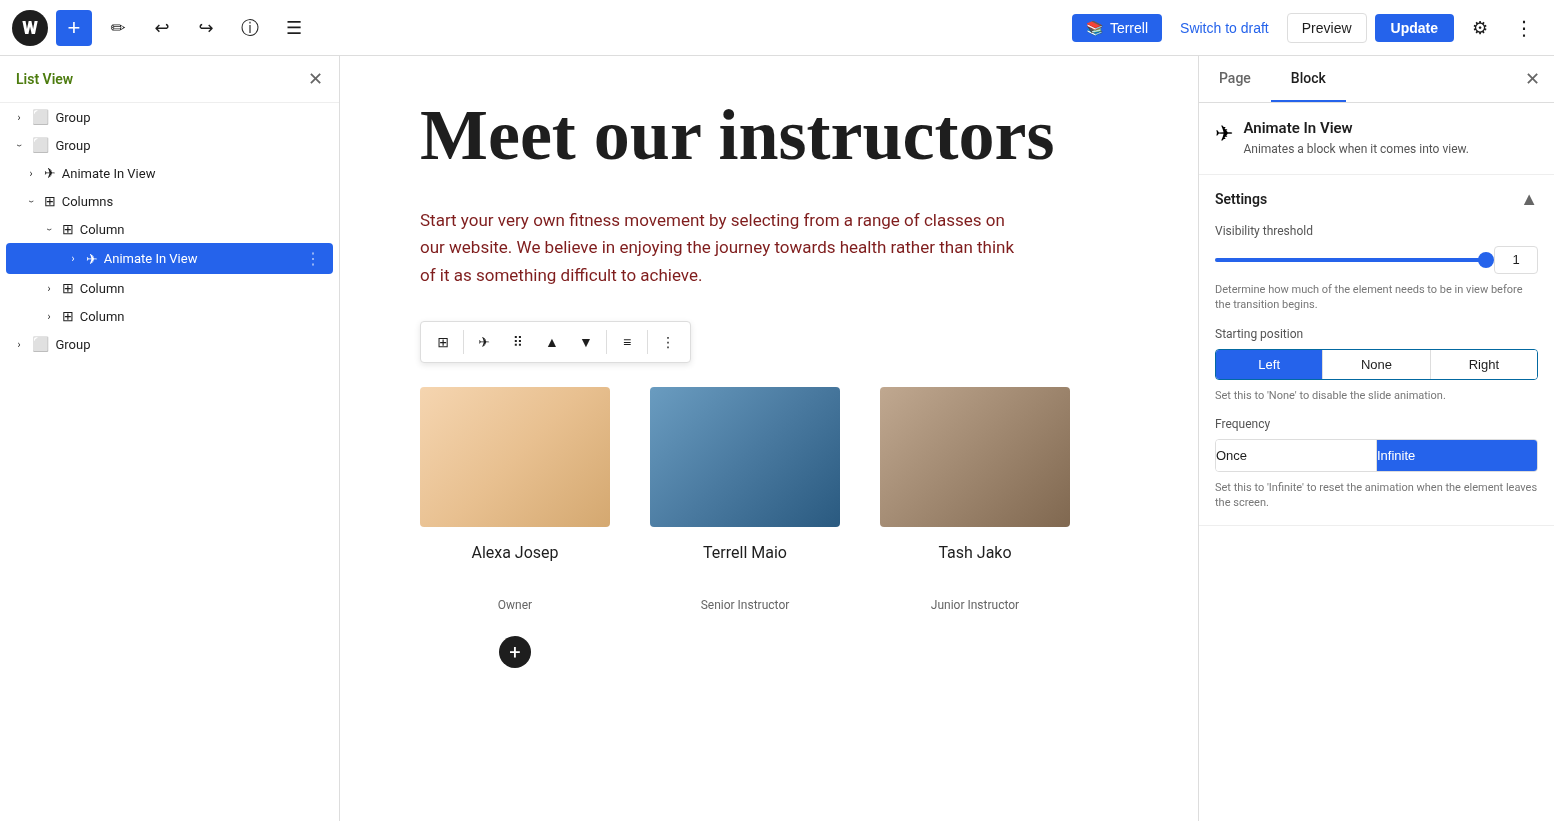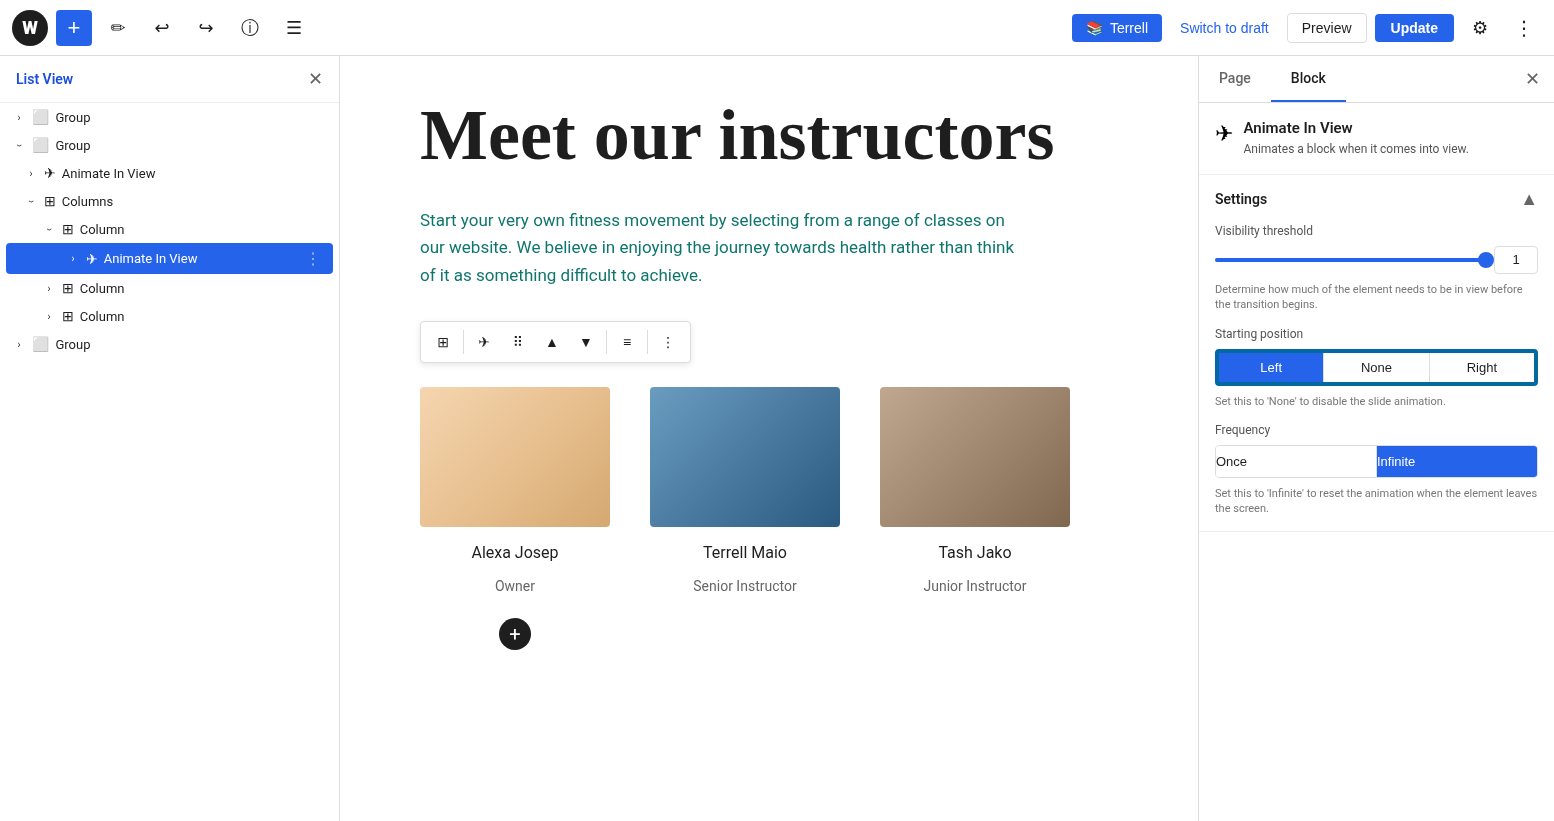--- a/index.html
+++ b/index.html
@@ -57,21 +57,21 @@
 
     
     #sidebar {
       width: 340px; border-right: 1px solid #ddd; display: flex; flex-direction: column;
       flex-shrink: 0; background: #fff; overflow-y: auto;
     }
     #sidebar-header {
       display: flex; align-items: center; justify-content: space-between;
       padding: 12px 16px; border-bottom: 1px solid #eee; flex-shrink: 0;
     }
-    .sidebar-title { font-size: 14px; font-weight: 600; color: #1d4ed8; }
+    .sidebar-title { font-size: 14px; font-weight: 600; color: #4d7c0f; }
     .close-btn { background: none; border: none; cursor: pointer; font-size: 18px; color: #666; }
 
     
     .tree-item {
       display: flex; align-items: center; padding: 6px 12px; font-size: 13px;
       color: #1e1e1e; cursor: pointer; gap: 6px; user-select: none;
     }
     .tree-item.selected { background: #2563eb; color: #fff; border-radius: 4px; margin: 0 6px; }
     .tree-item.selected .tree-icon { filter: brightness(0) invert(1); }
     .chevron { font-size: 10px; width: 14px; text-align: center; flex-shrink: 0; }
@@ -80,21 +80,21 @@
     .indent-1 { padding-left: 24px; }
     .indent-2 { padding-left: 42px; }
     .indent-3 { padding-left: 60px; }
     .item-dots { margin-left: auto; font-size: 16px; opacity: 0.6; }
 
     
     #editor-area {
       flex: 1; overflow-y: auto; padding: 40px 80px; background: #fff;
     }
     .page-title { font-size: 72px; font-weight: 700; line-height: 1.1; color: #1e1e1e; margin-bottom: 32px; font-family: Georgia, serif; }
-    .page-desc { font-size: 17px; color: #0f766e; line-height: 1.6; max-width: 600px; margin-bottom: 32px; }
+    .page-desc { font-size: 17px; color: #7f1d1d; line-height: 1.6; max-width: 600px; margin-bottom: 32px; }
 
     
     .block-toolbar {
       display: flex; align-items: center; gap: 2px; background: #fff;
       border: 1px solid #ddd; border-radius: 4px; padding: 4px 6px;
       width: fit-content; margin-bottom: 24px; box-shadow: 0 2px 6px rgba(0,0,0,0.1);
     }
     .toolbar-btn {
       width: 32px; height: 32px; border: none; background: transparent;
       cursor: pointer; border-radius: 4px; display: flex; align-items: center;
@@ -102,21 +102,21 @@
     }
     .toolbar-divider { width: 1px; height: 24px; background: #ddd; margin: 0 2px; }
 
     
     .instructors-grid { display: flex; gap: 40px; }
     .instructor-card { display: flex; flex-direction: column; align-items: center; gap: 16px; }
     .instructor-photo-placeholder {
       width: 190px; height: 140px; border-radius: 4px; overflow: hidden;
     }
     .instructor-name { font-size: 16px; color: #1e1e1e; }
-    .instructor-role { font-size: 14px; color: #666; }
+    .instructor-role { font-size: 12px; color: #666; margin-top: 20px; }
     .add-circle {
       width: 32px; height: 32px; background: #1e1e1e; border-radius: 50%;
       display: flex; align-items: center; justify-content: center;
       color: #fff; font-size: 20px; cursor: pointer; margin-top: 8px;
     }
 
     
     #right-panel {
       width: 356px; border-left: 1px solid #ddd; display: flex; flex-direction: column;
       flex-shrink: 0; background: #fff;
@@ -161,21 +161,21 @@
     .slider-thumb {
       position: absolute; right: -8px; top: 50%; transform: translateY(-50%);
       width: 16px; height: 16px; background: #2563eb; border-radius: 50%;
     }
     .slider-input {
       width: 44px; height: 28px; border: 1px solid #ddd; border-radius: 4px;
       text-align: center; font-size: 13px; color: #1e1e1e;
     }
 
     
-    .btn-group { display: flex; border: 4px solid #0369a1; border-radius: 4px; overflow: hidden; margin-bottom: 8px; }
+    .btn-group { display: flex; border: 1px solid #0369a1; border-radius: 4px; overflow: hidden; margin-bottom: 8px; }
     .btn-group-item {
       flex: 1; padding: 7px 0; text-align: center; font-size: 13px; cursor: pointer;
       background: #fff; border: none; color: #1e1e1e;
     }
     .btn-group-item.active { background: #2563eb; color: #fff; }
     .btn-group-item:not(:last-child) { border-right: 1px solid #ddd; }
 
     
     .freq-group { display: flex; border: 1px solid #ddd; border-radius: 4px; overflow: hidden; margin-bottom: 8px; }
     .freq-item {

